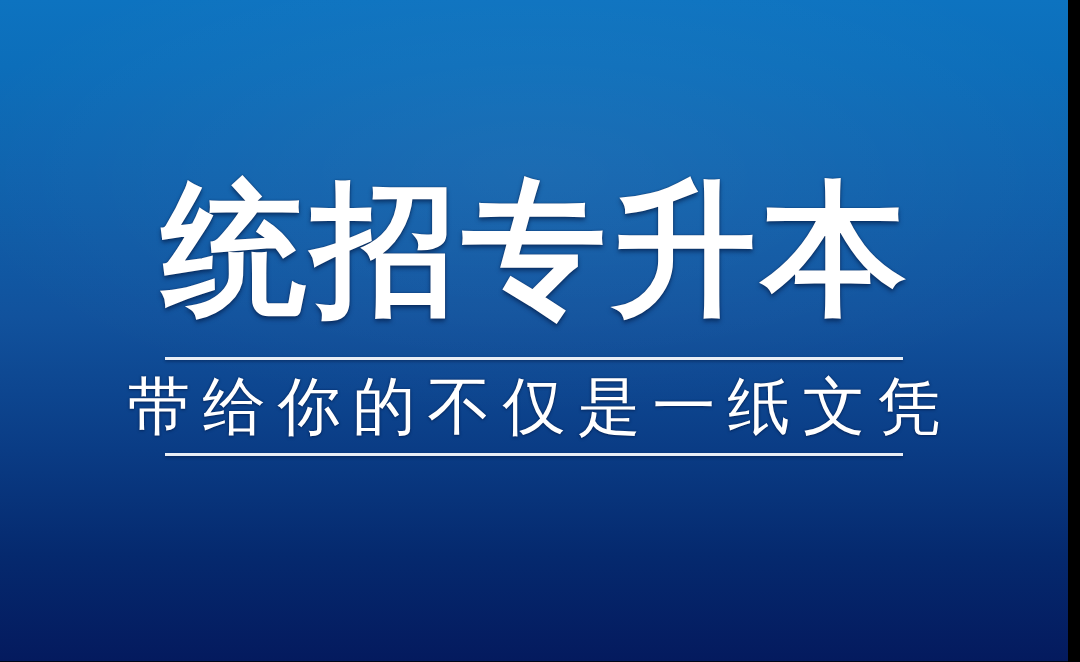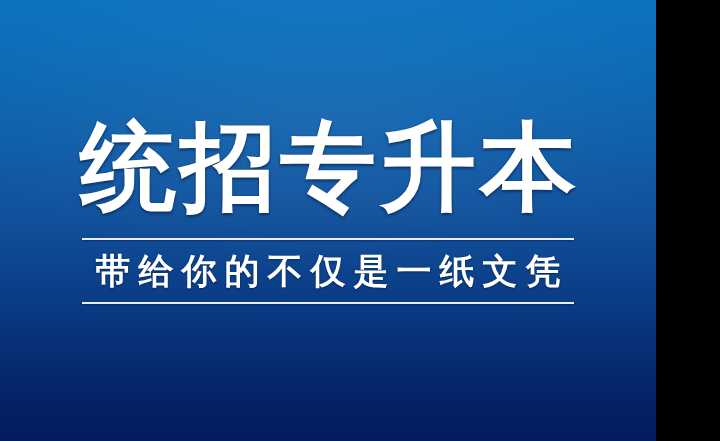--- a/index.html
+++ b/index.html
@@ -6,21 +6,21 @@
     margin: 0;
     padding: 0;
     background: #000;
   }
   body {
     font-family: "Liberation Sans", "DejaVu Sans", sans-serif;
   }
 
   #banner {
     position: relative;
-    width: 656px;
+    width: 712px;
     height: 441px;
     overflow: hidden;
     
     background: linear-gradient(
         to bottom,
         #0d73c0 0%,
         #0c6eba 10%,
         #0f63ae 26%,
         #11529d 48%,
         #0a3c85 68%,
@@ -74,24 +74,24 @@
     height: 2px;
     background: #e9eef6;
     box-shadow: 0 1px 2px rgba(0, 15, 50, 0.45);
   }
 
   .rule-top { margin-bottom: 0; }
   .rule-bottom { margin-top: 0; }
 
   .subtitle {
     color: #ffffff;
-    font-size: 35px;
+    font-size: 42px;
     line-height: 62px;
     height: 62px;
-    font-weight: 700;
+    font-weight: 400;
     letter-spacing: 8px;
     text-indent: 8px;
     white-space: nowrap;
     text-shadow:
         0 1px 2px rgba(0, 20, 60, 0.5),
         0 0 1px rgba(0, 25, 70, 0.7);
   }
 </style>
 </head>
 <body>

